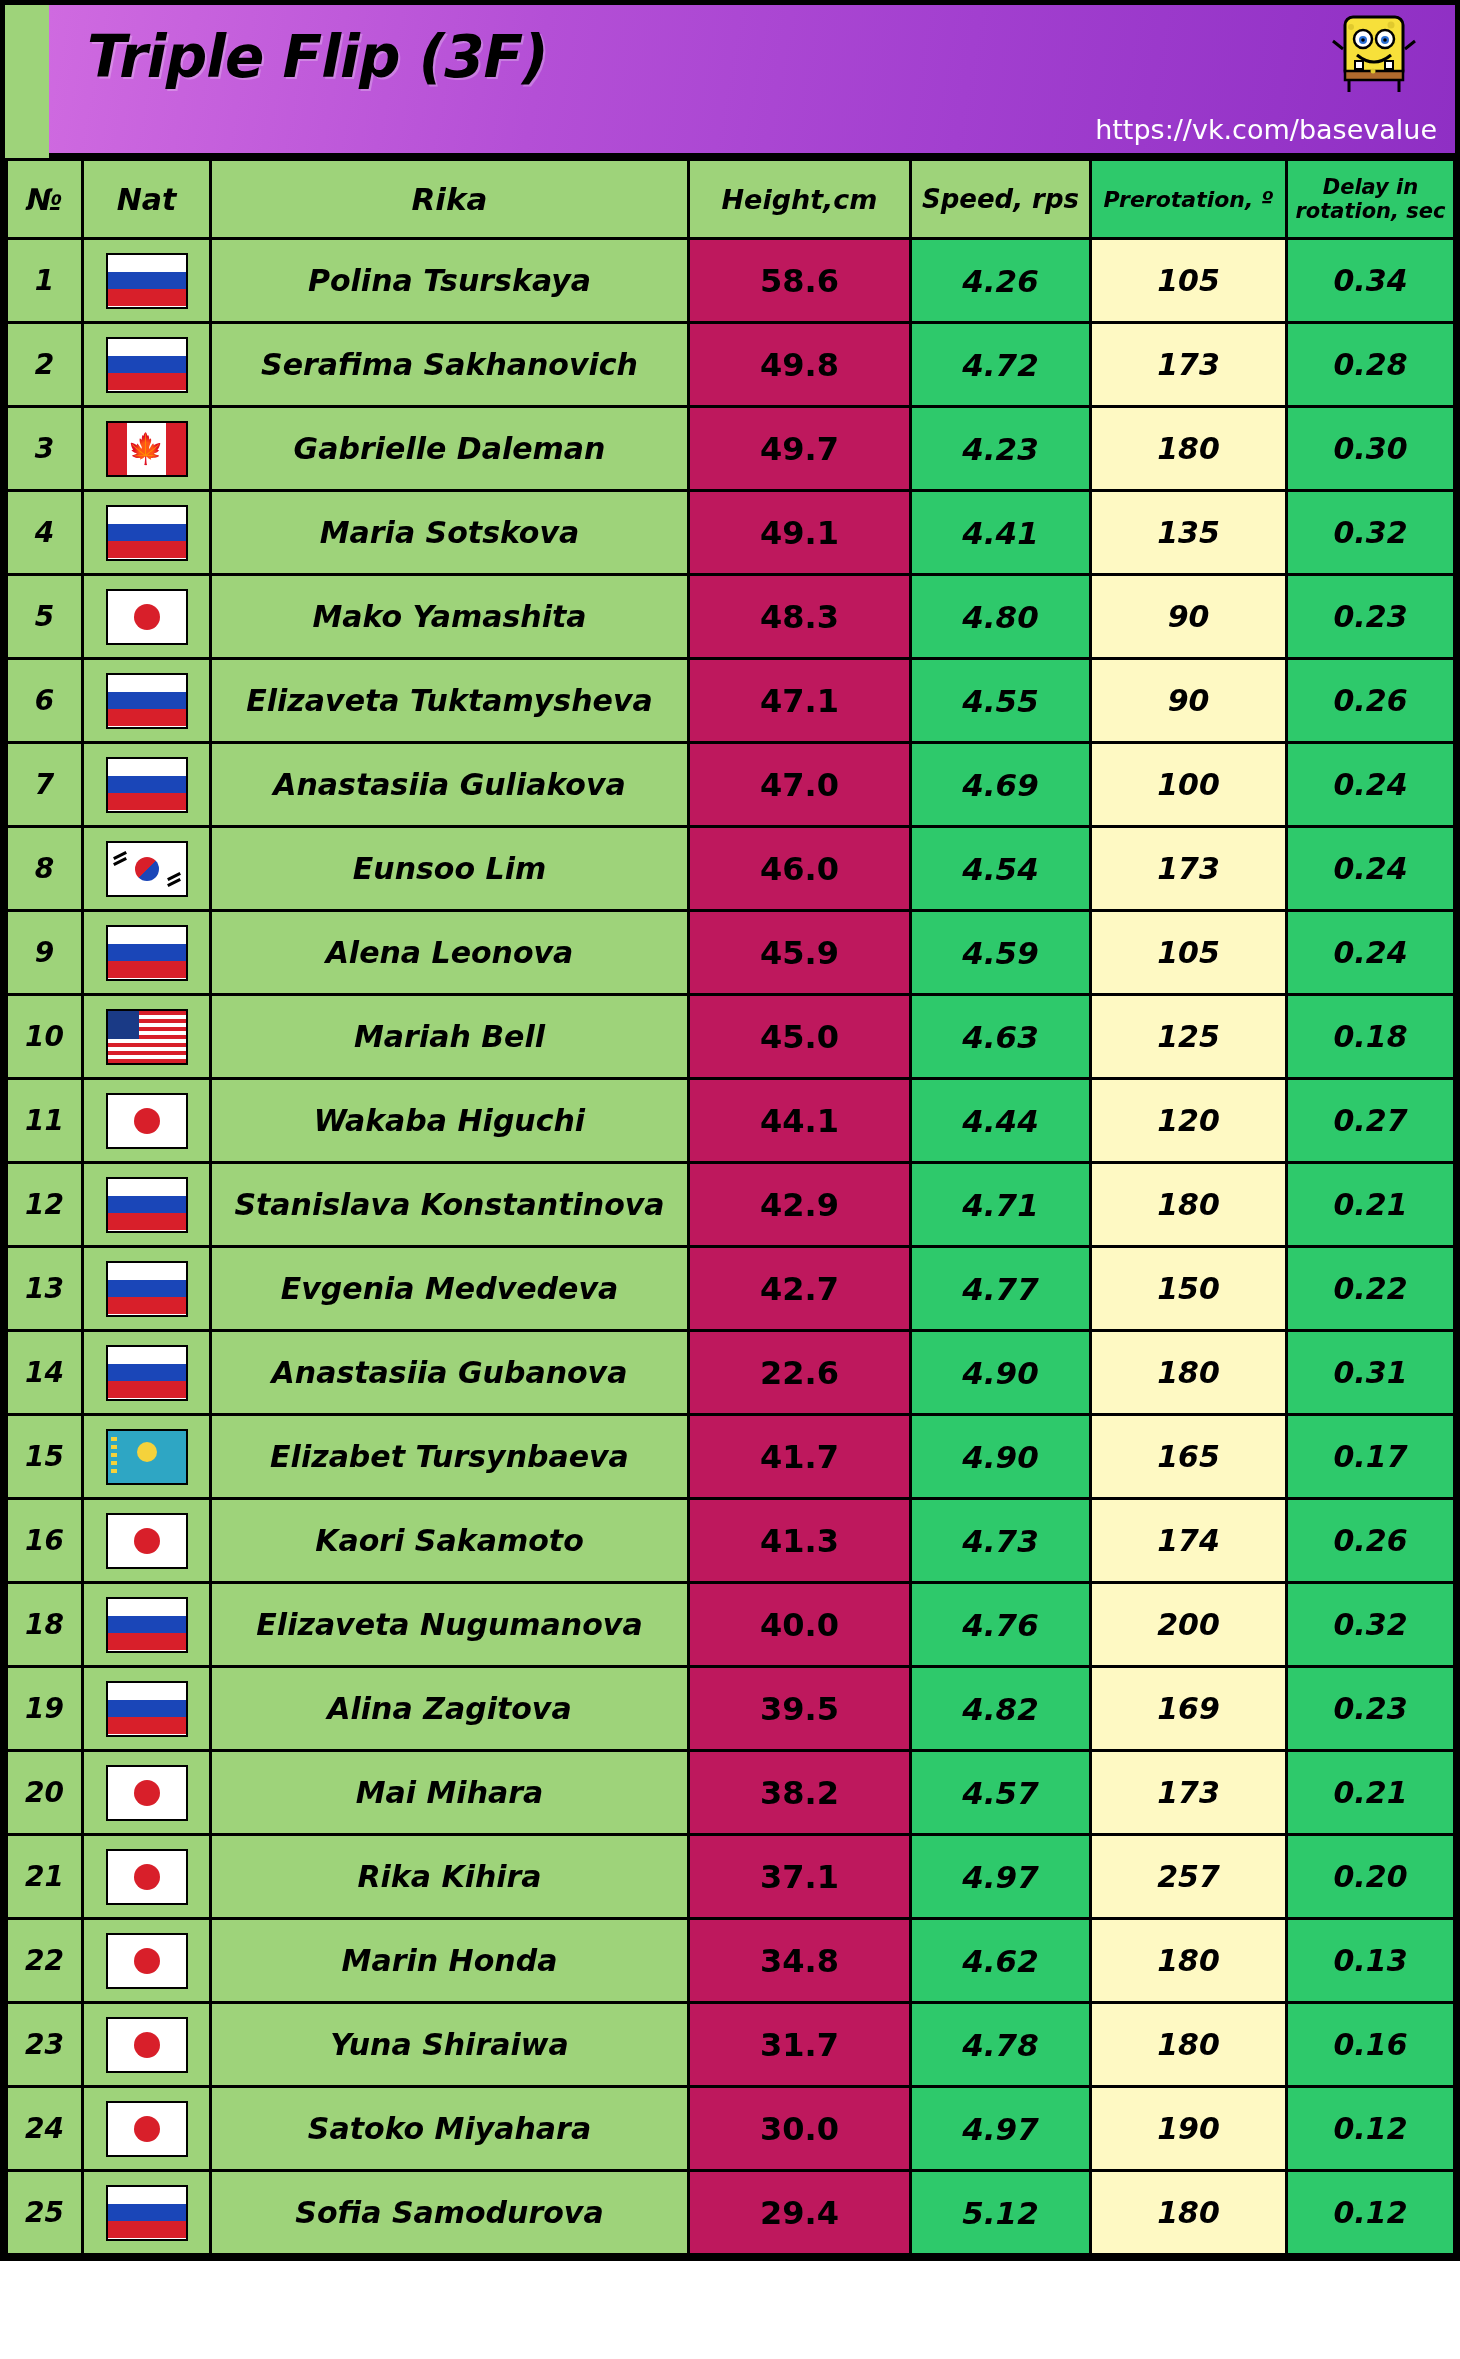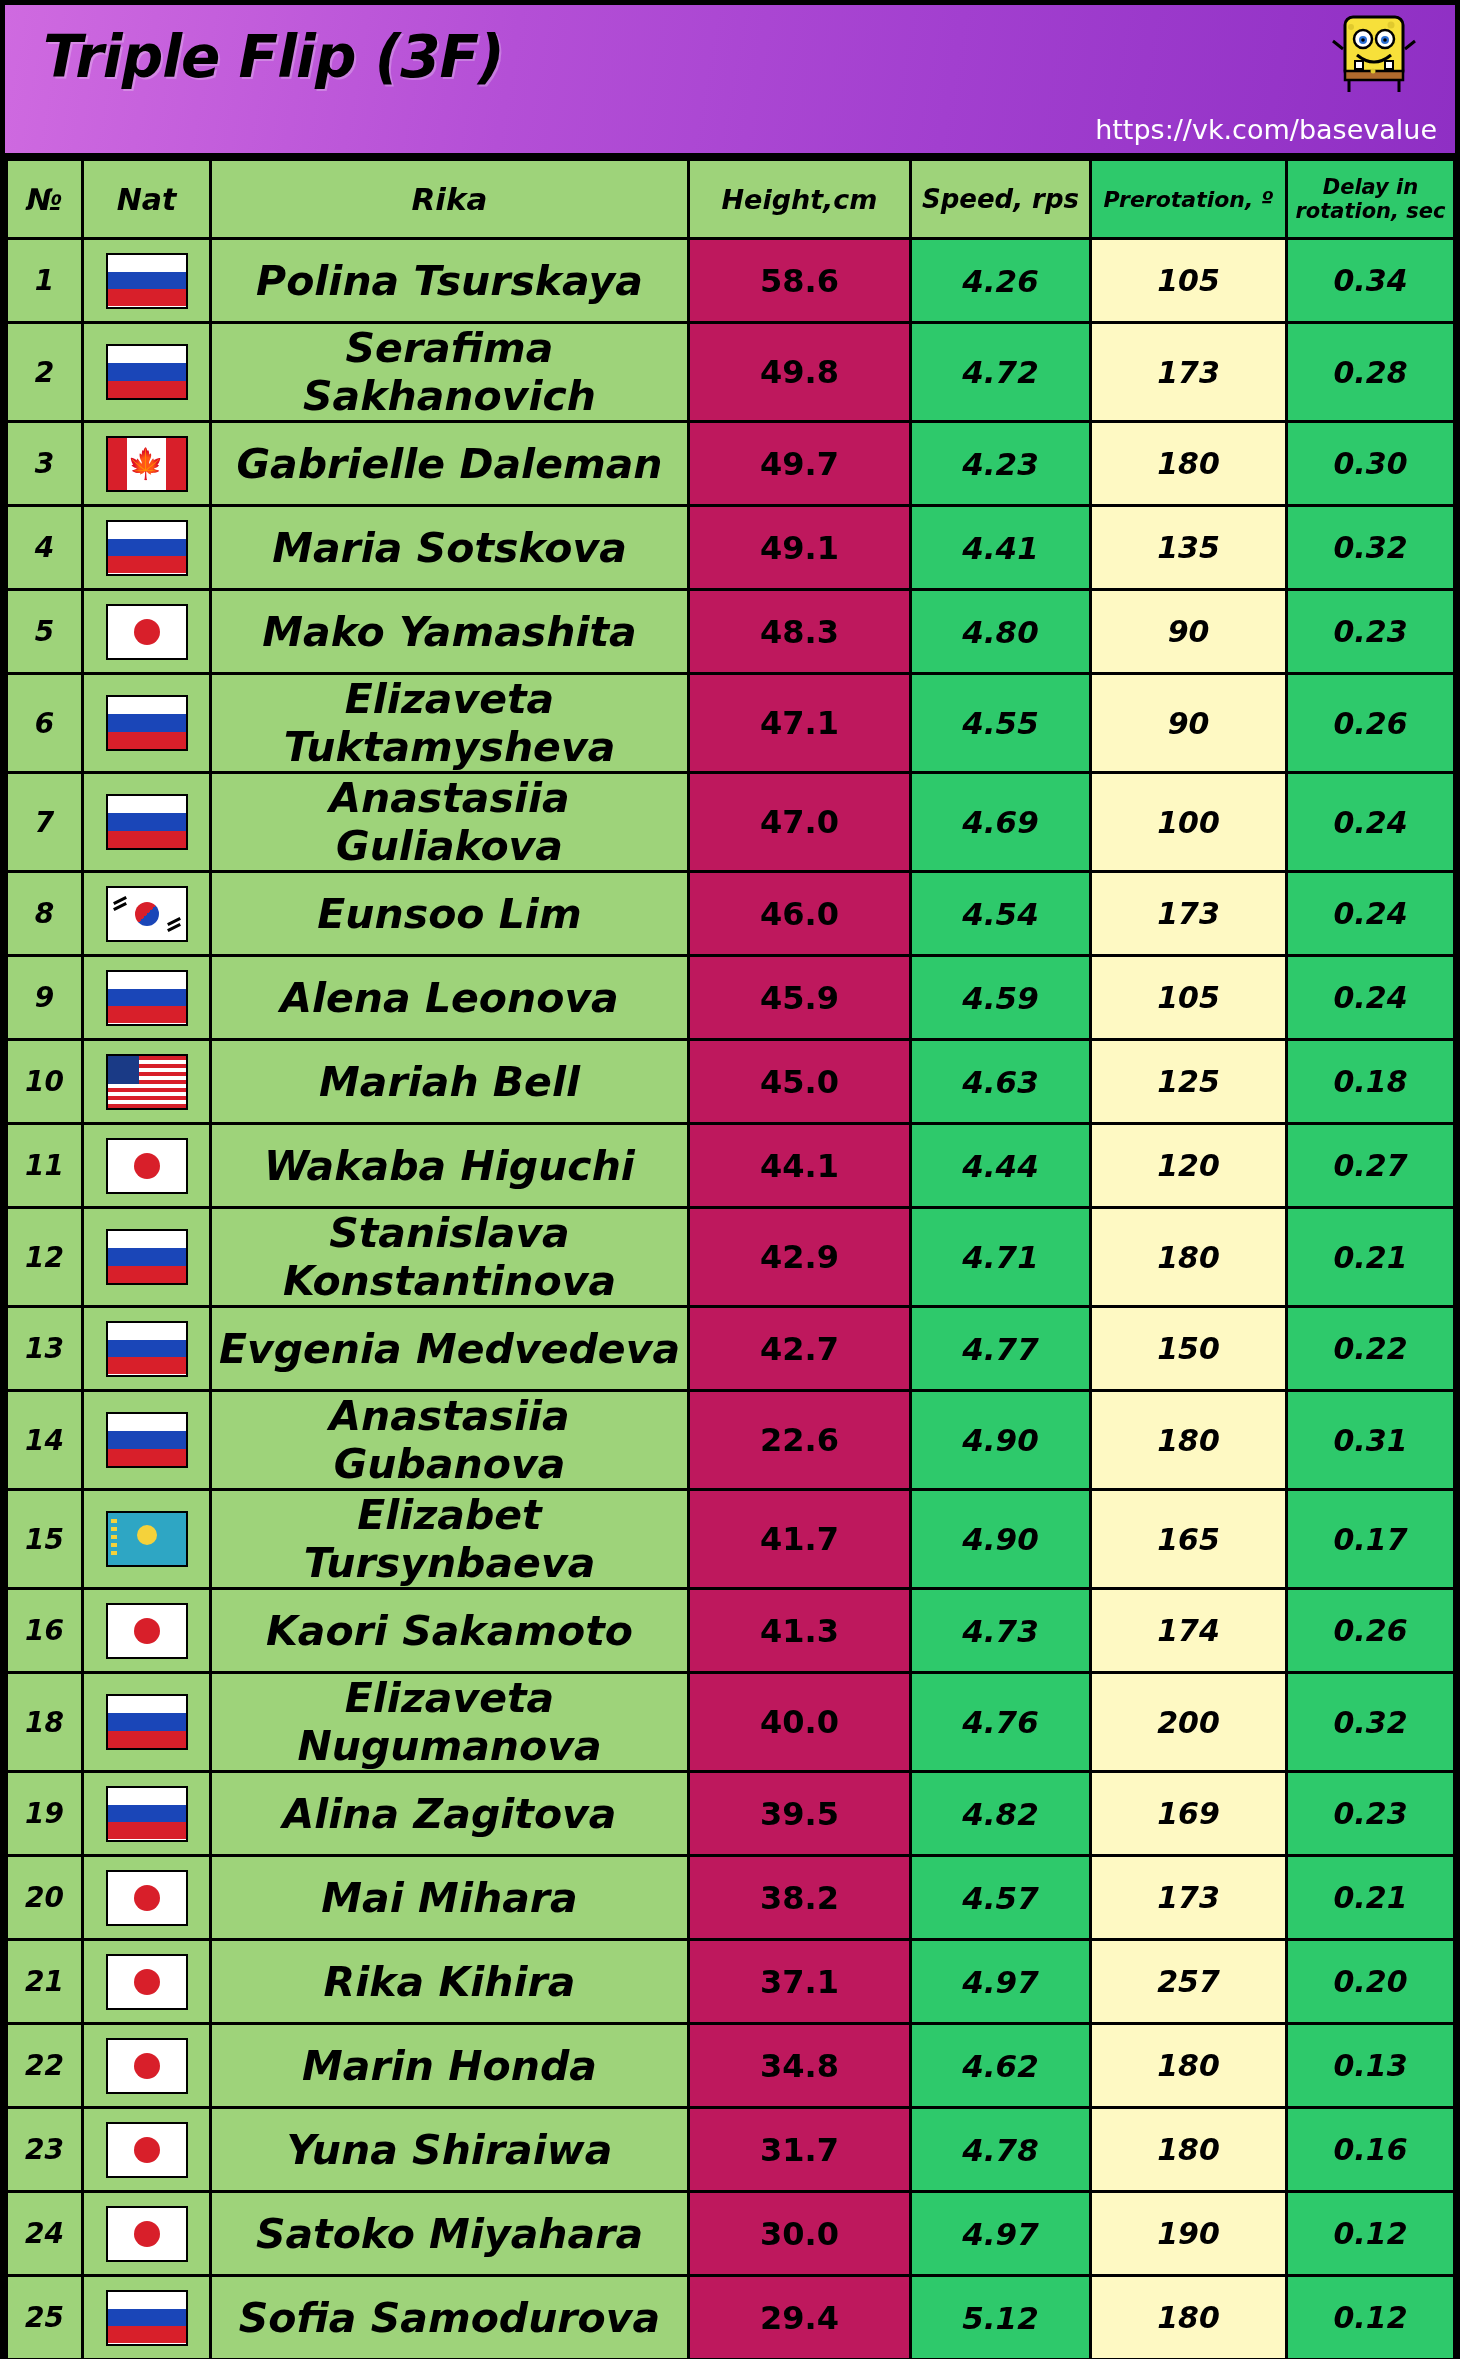--- a/index.html
+++ b/index.html
@@ -17,20 +17,21 @@
     border: 5px solid #000000;
     background: #9ed37a;
   }
   
   .banner {
     position: relative;
     height: 148px;
     background: linear-gradient(100deg, #cf6ae0 0%, #b44fd6 35%, #a23fcf 65%, #8f2fc4 100%);
     border-bottom: 5px solid #000000;
     overflow: hidden;
+    margin-left: 44px;
   }
   .banner-title {
     position: absolute;
     left: 38px;
     top: 18px;
     font-family: "DejaVu Sans", sans-serif;
     font-style: italic;
     font-weight: bold;
     font-size: 58px;
     color: #000000;
@@ -94,21 +95,21 @@
     background: #9ed37a;
     font-style: italic;
     font-weight: bold;
     font-size: 28px;
   }
   td.cell-nat { background: #9ed37a; }
   td.cell-name {
     background: #9ed37a;
     font-style: italic;
     font-weight: bold;
-    font-size: 41px;
+    font-size: 30px;
   }
   td.cell-height {
     background: #be185d;
     font-weight: bold;
     font-size: 32px;
   }
   td.cell-speed {
     background: #2ec96b;
     font-style: italic;
     font-weight: bold;

